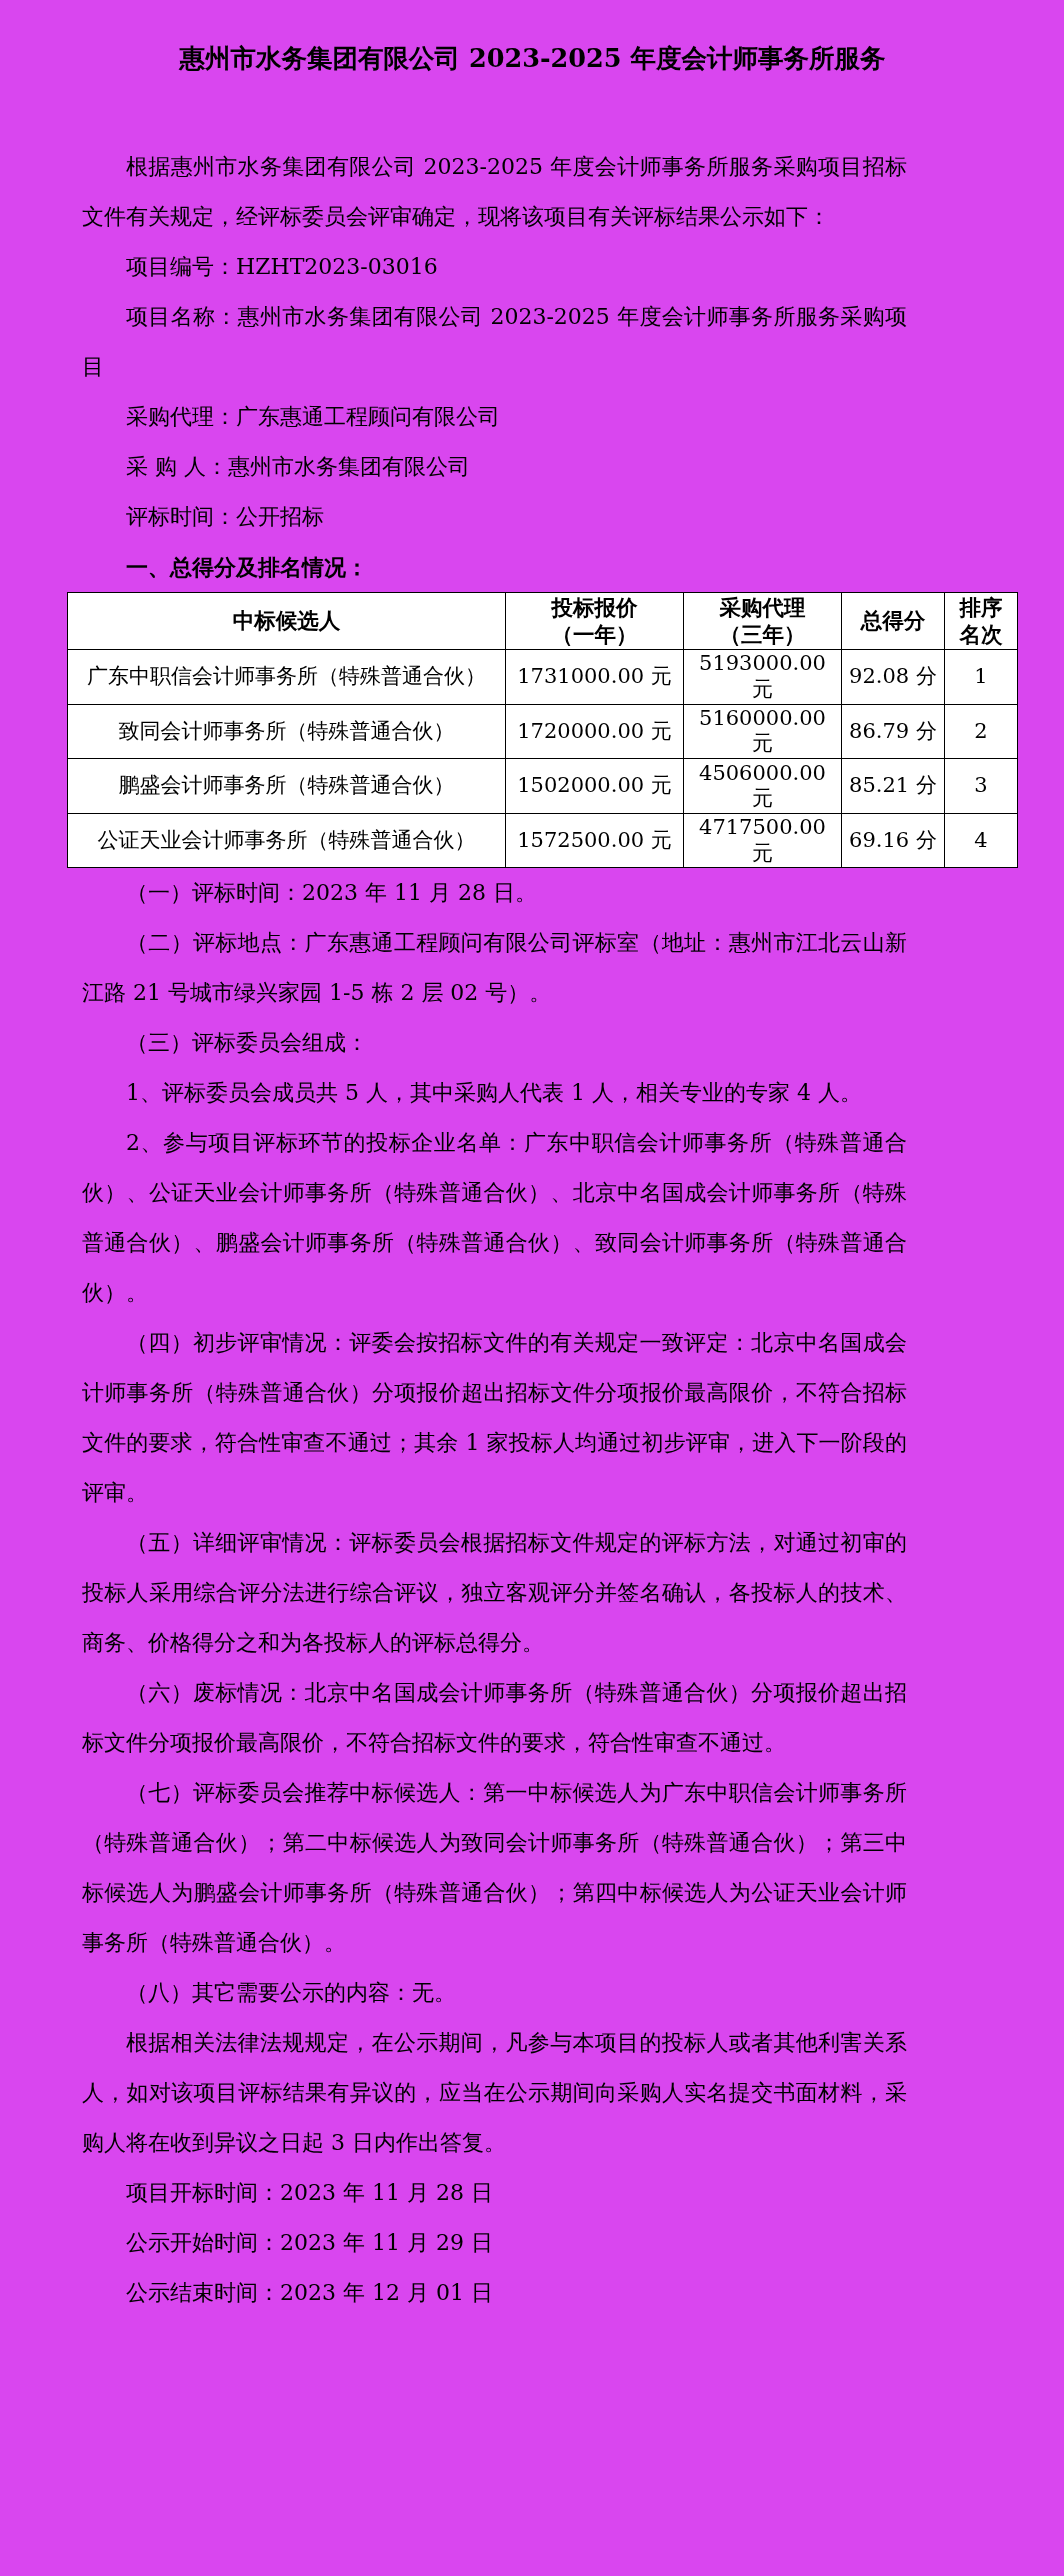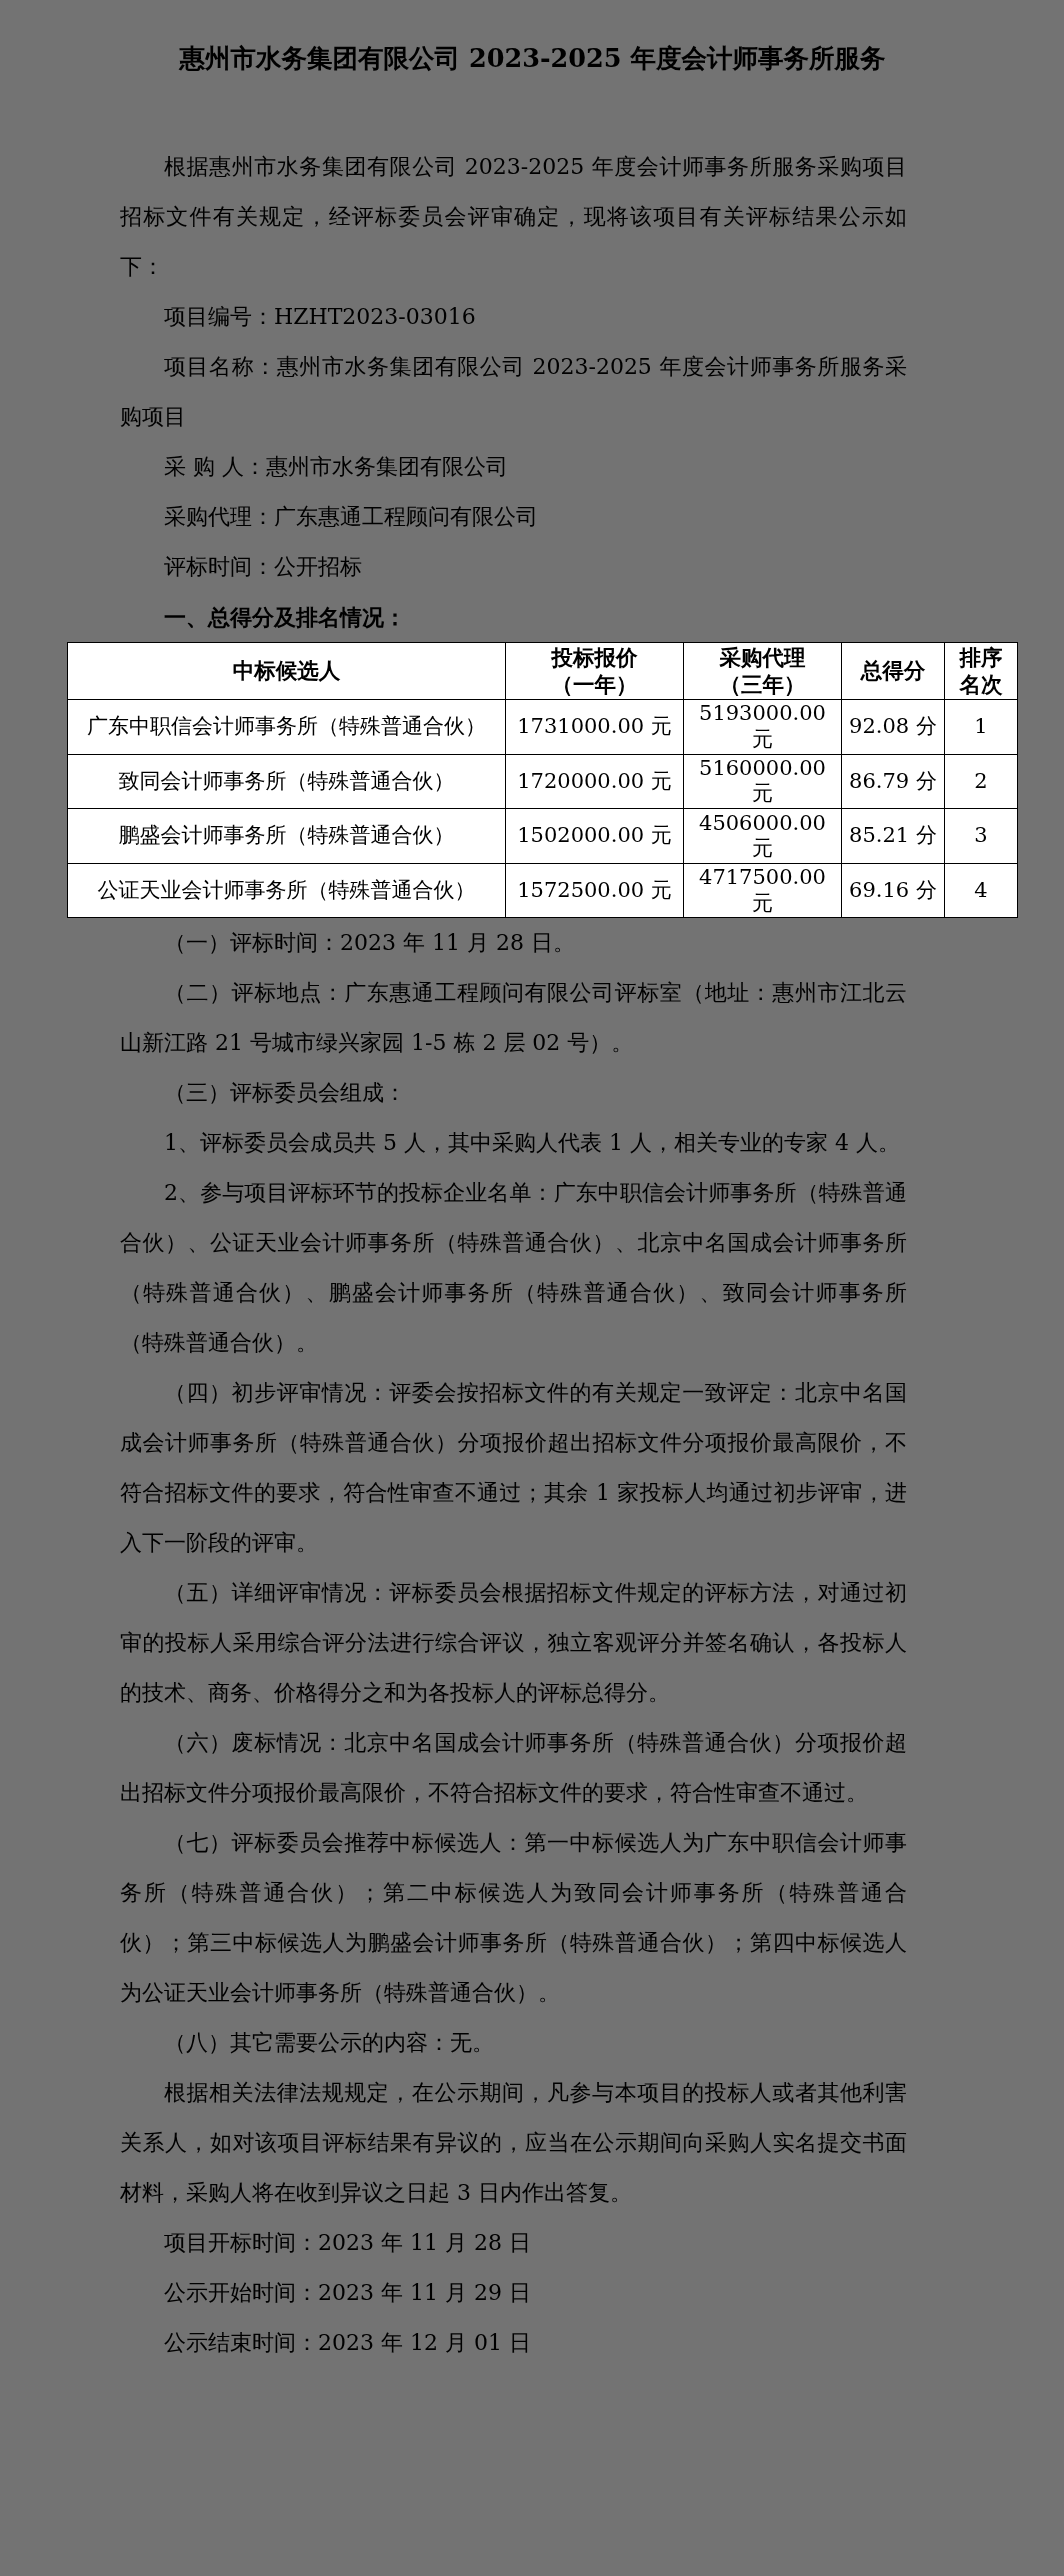--- a/index.html
+++ b/index.html
@@ -4,37 +4,37 @@
 <style>
   html, body {
     margin: 0;
     padding: 0;
     background: #ffffff;
   }
   .page {
     position: relative;
     width: 1065px;
     min-height: 2576px;
-    background: #737373;
+    background: #d946ef;
     color: #000000;
     font-family: "DejaVu Serif", "Liberation Serif", serif;
     overflow: hidden;
   }
   .title {
     margin-top: 29.5px;
     text-align: center;
     font-size: 25.5px;
     font-weight: bold;
     line-height: 56px;
   }
   .content {
     margin-top: 56px;
   }
   .para {
-    margin: 0 158px 0 120px;
+    margin: 0 158px 0 82px;
     font-size: 22px;
     line-height: 50px;
     text-align: justify;
     text-indent: 44px;
     word-break: break-all;
   }
   .para.bold { font-weight: bold; }
   table.score-table {
     width: 950px;
     margin: 0 0 0 67px;
@@ -75,22 +75,22 @@
 <div class="page">
 
   <div class="title">
     <div>惠州市水务集团有限公司 2023-2025 年度会计师事务所服务</div>
   </div>
 
   <div class="content" id="intro-paragraphs">
       <p class="para">根据惠州市水务集团有限公司 2023-2025 年度会计师事务所服务采购项目招标文件有关规定，经评标委员会评审确定，现将该项目有关评标结果公示如下：</p>
       <p class="para">项目编号：HZHT2023-03016</p>
       <p class="para">项目名称：惠州市水务集团有限公司 2023-2025 年度会计师事务所服务采购项目</p>
+      <p class="para">采购代理：广东惠通工程顾问有限公司</p>
       <p class="para">采 购 人：惠州市水务集团有限公司</p>
-      <p class="para">采购代理：广东惠通工程顾问有限公司</p>
       <p class="para">评标时间：公开招标</p>
       <p class="para bold">一、总得分及排名情况：</p>
     </div>
 
   <table class="score-table">
     <colgroup>
       <col class="col-name">
       <col class="col-price1">
       <col class="col-price3">
       <col class="col-score">

